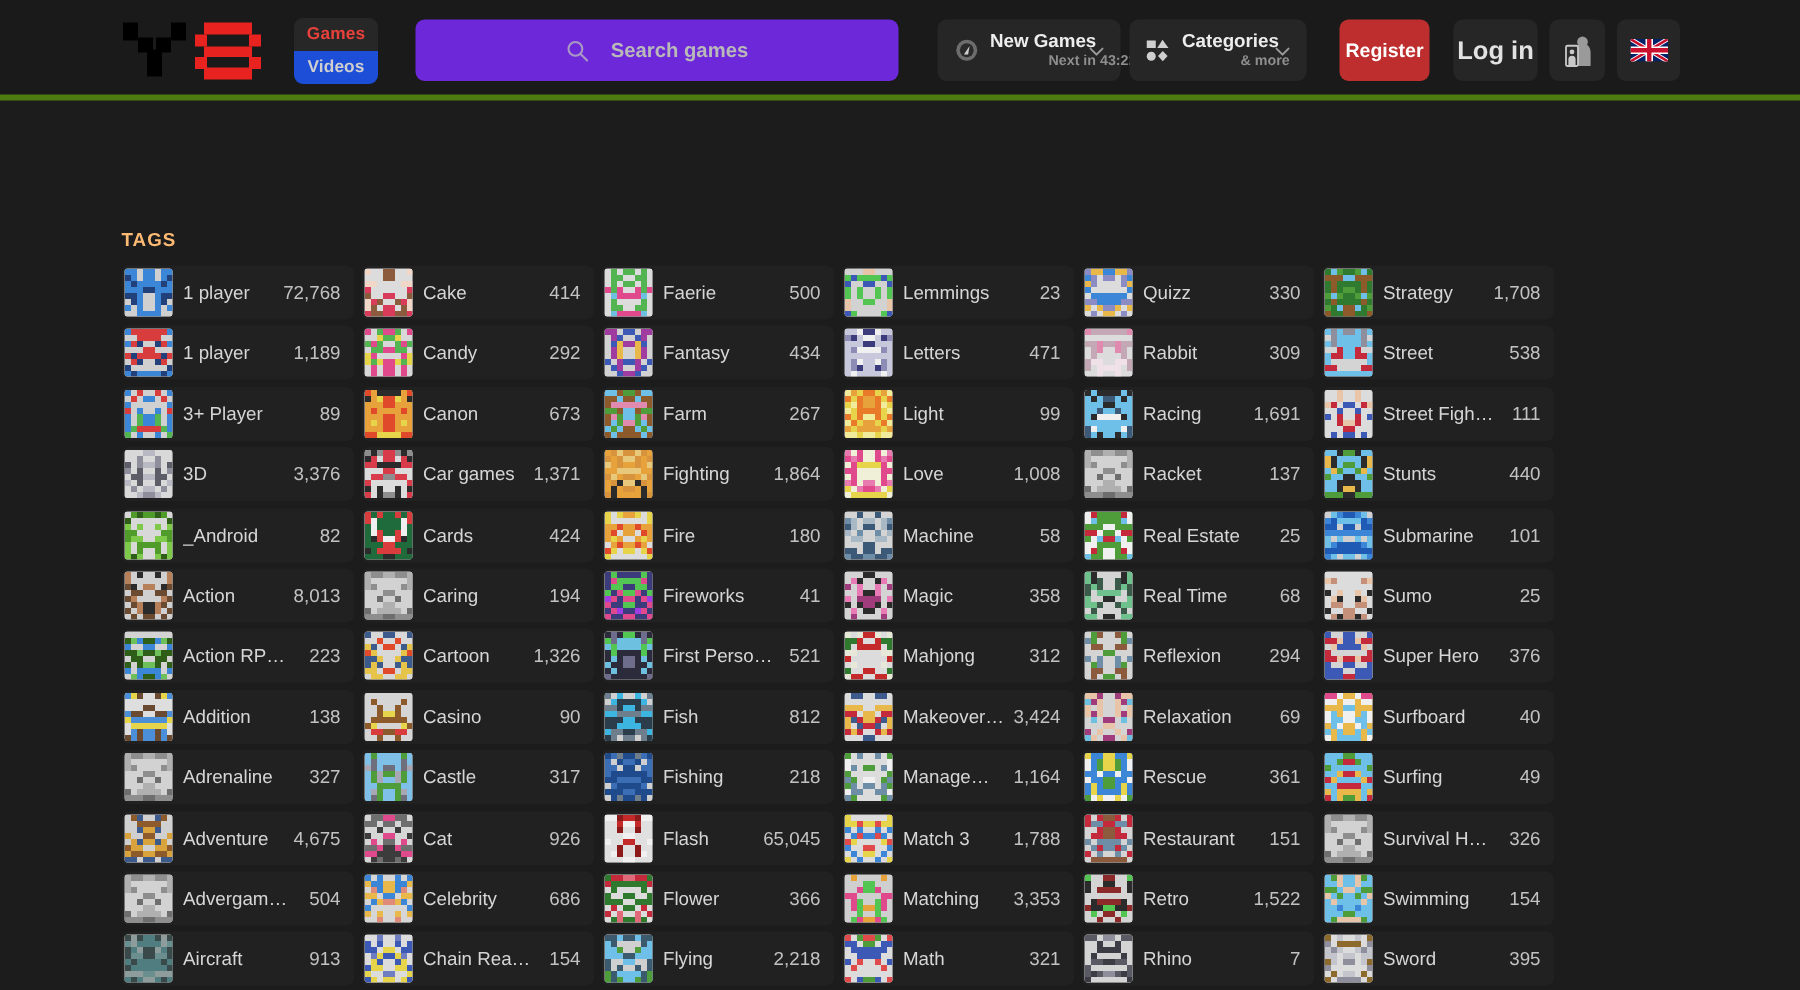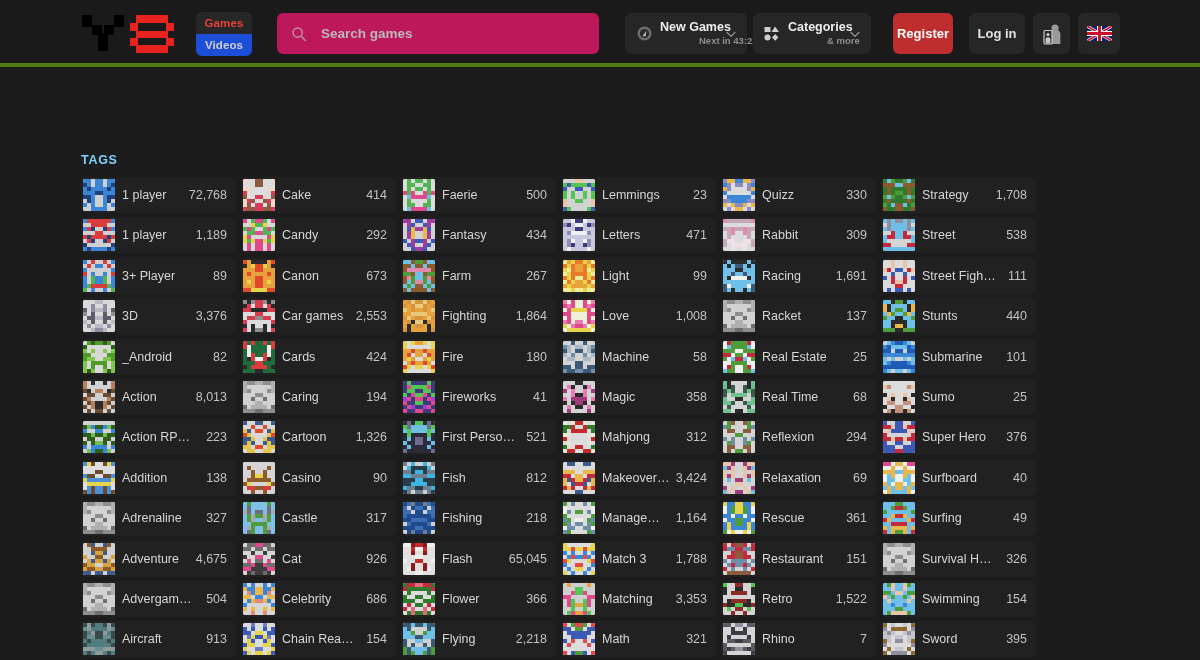--- a/index.html
+++ b/index.html
@@ -47,25 +47,26 @@
     cursor: pointer;
     user-select: none;
   }
   .mode-btn.active { color: #e8403a; background: #272727; }
   .mode-btn.inactive { color: #cfcfcf; background: #1d4ed8; }
 
   #search-box {
     position: absolute;
     left: 277px; top: 13px;
     width: 322px; height: 41px;
-    background: #be185d;
+    background: #6d28d9;
     border-radius: 6px;
     display: flex; align-items: center;
     padding: 0 14px;
     cursor: text;
+    justify-content: center;
   }
   #search-box .sicon { width: 16px; height: 16px; margin-right: 14px; flex: 0 0 auto; opacity: .75; }
   #search-placeholder {
     color: #b9b9b9;
     font-size: 13.5px;
     font-weight: bold;
   }
 
   .hdr-drop {
     position: absolute;
@@ -94,21 +95,21 @@
     background: #bf2e2e; border-radius: 6px;
     display: flex; align-items: center; justify-content: center;
     color: #fff; font-size: 13px; font-weight: bold;
     cursor: pointer; user-select: none;
   }
   #login-btn {
     position: absolute; left: 969px; top: 13px;
     width: 56px; height: 41px;
     background: #262626; border-radius: 6px;
     display: flex; align-items: center; justify-content: center;
-    color: #e2e2e2; font-size: 13px; font-weight: bold;
+    color: #e2e2e2; font-size: 17px; font-weight: bold;
     cursor: pointer; user-select: none;
   }
   #avatar-btn {
     position: absolute; left: 1033px; top: 13px;
     width: 37px; height: 41px;
     background: #262626; border-radius: 6px;
     display: flex; align-items: center; justify-content: center;
     cursor: pointer;
   }
   #lang-btn {
@@ -119,21 +120,21 @@
     cursor: pointer;
   }
   #lang-btn .flag { width: 25px; height: 15px; border-radius: 1px; overflow: hidden; display:block; }
 
   
   #content { position: relative; padding: 0; }
 
   #tags-title {
     position: absolute;
     left: 81px; top: 86px;
-    color: #7dd3fc;
+    color: #fdba74;
     font-size: 12.5px;
     font-weight: bold;
     letter-spacing: .7px;
   }
 
   #tag-grid {
     position: absolute;
     left: 81px; top: 110px;
     width: 1040px;
     display: grid;
@@ -1192,21 +1193,21 @@
             <rect x="20" y="24" width="4" height="4" fill="#2b2b2b"></rect>
             <rect x="0" y="28" width="4" height="4" fill="#d83c4a"></rect>
             <rect x="28" y="28" width="4" height="4" fill="#d83c4a"></rect>
             <rect x="8" y="28" width="4" height="4" fill="#2b2b2b"></rect>
             <rect x="20" y="28" width="4" height="4" fill="#2b2b2b"></rect>
             <rect x="12" y="28" width="4" height="4" fill="#8e8e8e"></rect>
             <rect x="16" y="28" width="4" height="4" fill="#8e8e8e"></rect>
           </svg>
         </div>
         <div class="tag-label">Car games</div>
-        <div class="tag-count">2,553</div>
+        <div class="tag-count">1,371</div>
       </div>
       <div class="tag-tile">
         <div class="tag-thumb">
           <svg viewBox="0 0 32 32" shape-rendering="crispEdges">
             <rect width="32" height="32" fill="#e8a23c"></rect>
             <rect x="4" y="0" width="4" height="4" fill="#d8943c"></rect>
             <rect x="24" y="0" width="4" height="4" fill="#d8943c"></rect>
             <rect x="8" y="0" width="4" height="4" fill="#e8c87a"></rect>
             <rect x="20" y="0" width="4" height="4" fill="#e8c87a"></rect>
             <rect x="12" y="0" width="4" height="4" fill="#d8943c"></rect>

